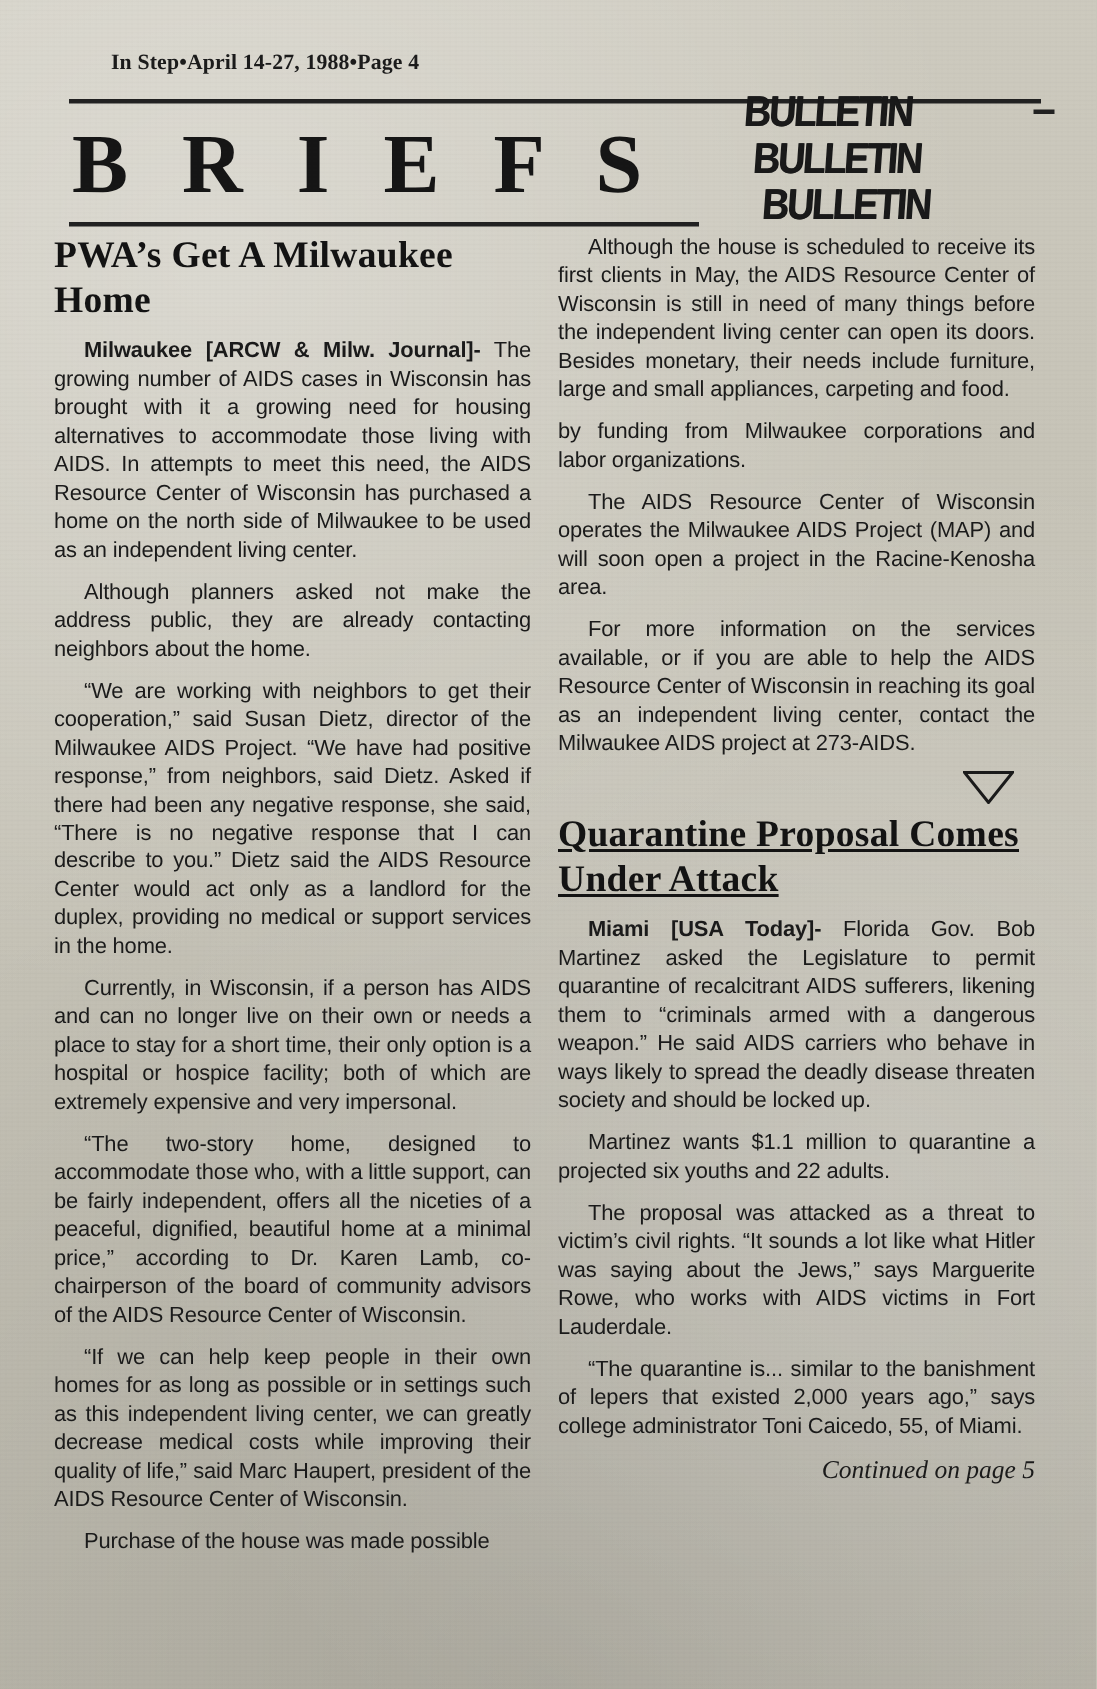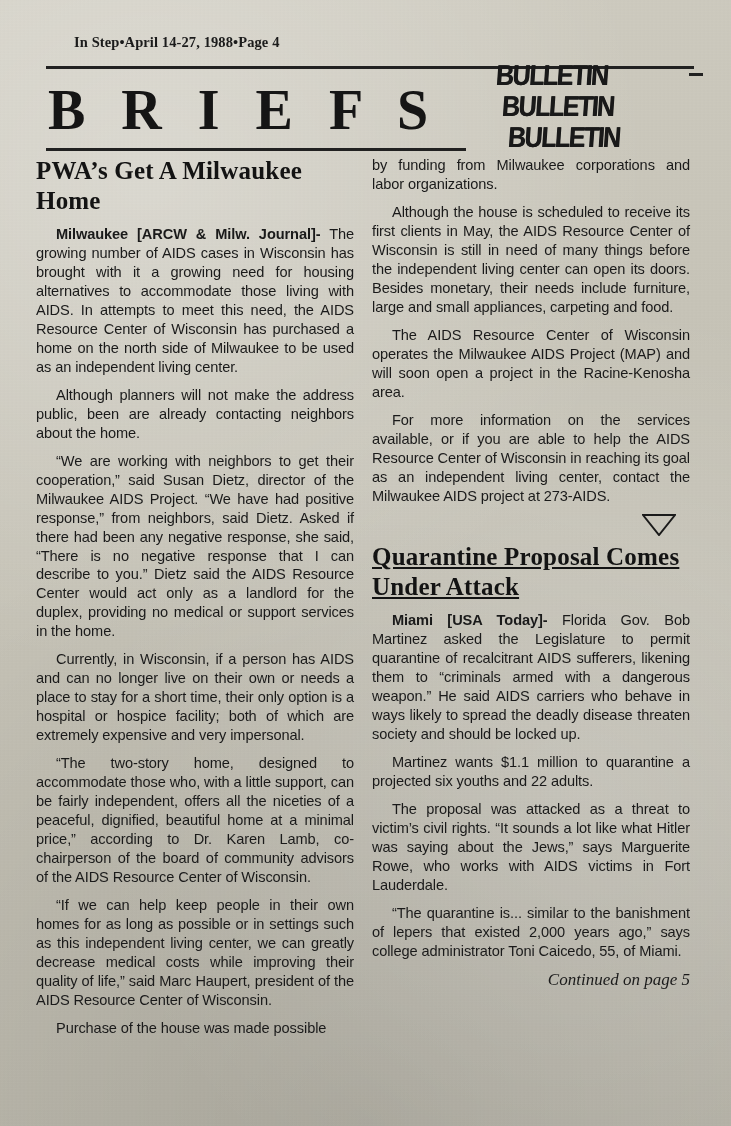--- a/index.html
+++ b/index.html
@@ -199,31 +199,31 @@
     </div>
 
     <div class="rule-mid"></div>
 
     <div class="columns">
 
       <div class="col col-left">
         <h2 class="headline">PWA’s Get A Milwaukee Home</h2>
 
         <p class="para indent"><span class="lead">Milwaukee [ARCW &amp; Milw. Journal]-</span><span> The growing number of AIDS cases in Wisconsin has brought with it a growing need for housing alternatives to accommodate those living with AIDS. In attempts to meet this need, the AIDS Resource Center of Wisconsin has purchased a home on the north side of Milwaukee to be used as an independent living center.</span></p>
-        <p class="para indent">Although planners will not make the address public, been are already contacting neighbors about the home.</p>
+        <p class="para indent">Although planners asked not make the address public, they are already contacting neighbors about the home.</p>
         <p class="para indent">“We are working with neighbors to get their cooperation,” said Susan Dietz, director of the Milwaukee AIDS Project. “We have had positive response,” from neighbors, said Dietz. Asked if there had been any negative response, she said, “There is no negative response that I can describe to you.” Dietz said the AIDS Resource Center would act only as a landlord for the duplex, providing no medical or support services in the home.</p>
         <p class="para indent">Currently, in Wisconsin, if a person has AIDS and can no longer live on their own or needs a place to stay for a short time, their only option is a hospital or hospice facility; both of which are extremely expensive and very impersonal.</p>
         <p class="para indent">“The two-story home, designed to accommodate those who, with a little support, can be fairly independent, offers all the niceties of a peaceful, dignified, beautiful home at a minimal price,” according to Dr. Karen Lamb, co-chairperson of the board of community advisors of the AIDS Resource Center of Wisconsin.</p>
         <p class="para indent">“If we can help keep people in their own homes for as long as possible or in settings such as this independent living center, we can greatly decrease medical costs while improving their quality of life,” said Marc Haupert, president of the AIDS Resource Center of Wisconsin.</p>
         <p class="para indent">Purchase of the house was made possible</p>
       </div>
 
       <div class="col col-right">
+        <p class="para indent">Although the house is scheduled to receive its first clients in May, the AIDS Resource Center of Wisconsin is still in need of many things before the independent living center can open its doors. Besides monetary, their needs include furniture, large and small appliances, carpeting and food.</p>
         <p class="para">by funding from Milwaukee corporations and labor organizations.</p>
-        <p class="para indent">Although the house is scheduled to receive its first clients in May, the AIDS Resource Center of Wisconsin is still in need of many things before the independent living center can open its doors. Besides monetary, their needs include furniture, large and small appliances, carpeting and food.</p>
         <p class="para indent">The AIDS Resource Center of Wisconsin operates the Milwaukee AIDS Project (MAP) and will soon open a project in the Racine-Kenosha area.</p>
         <p class="para indent">For more information on the services available, or if you are able to help the AIDS Resource Center of Wisconsin in reaching its goal as an independent living center, contact the Milwaukee AIDS project at 273-AIDS.</p>
 
         <span class="endmark">
           <svg width="34" height="22" viewBox="0 0 34 22" aria-hidden="true">
             <polygon points="1,1 33,1 17,21" fill="none" stroke="#1b1b1b" stroke-width="2"></polygon>
           </svg>
         </span>
 
         <h2 class="headline second">Quarantine Proposal Comes Under Attack</h2>

